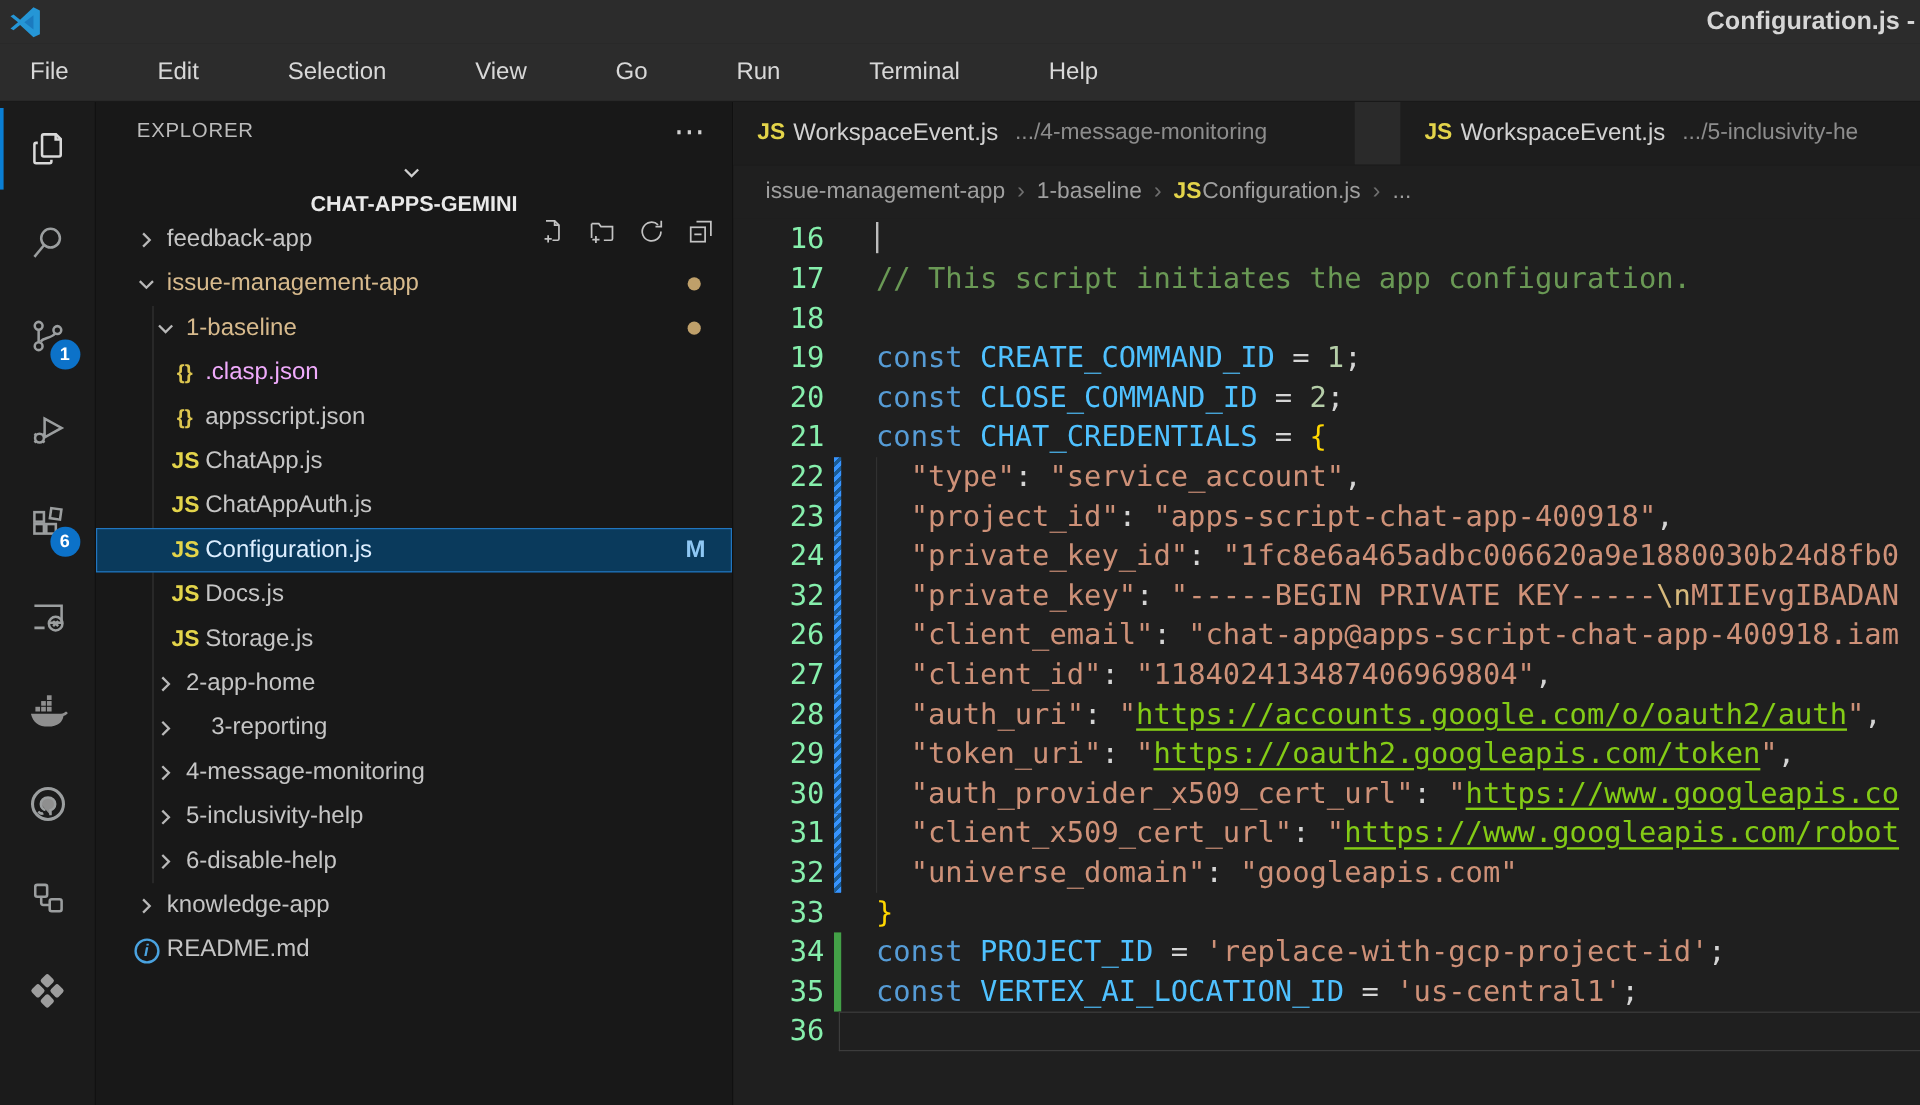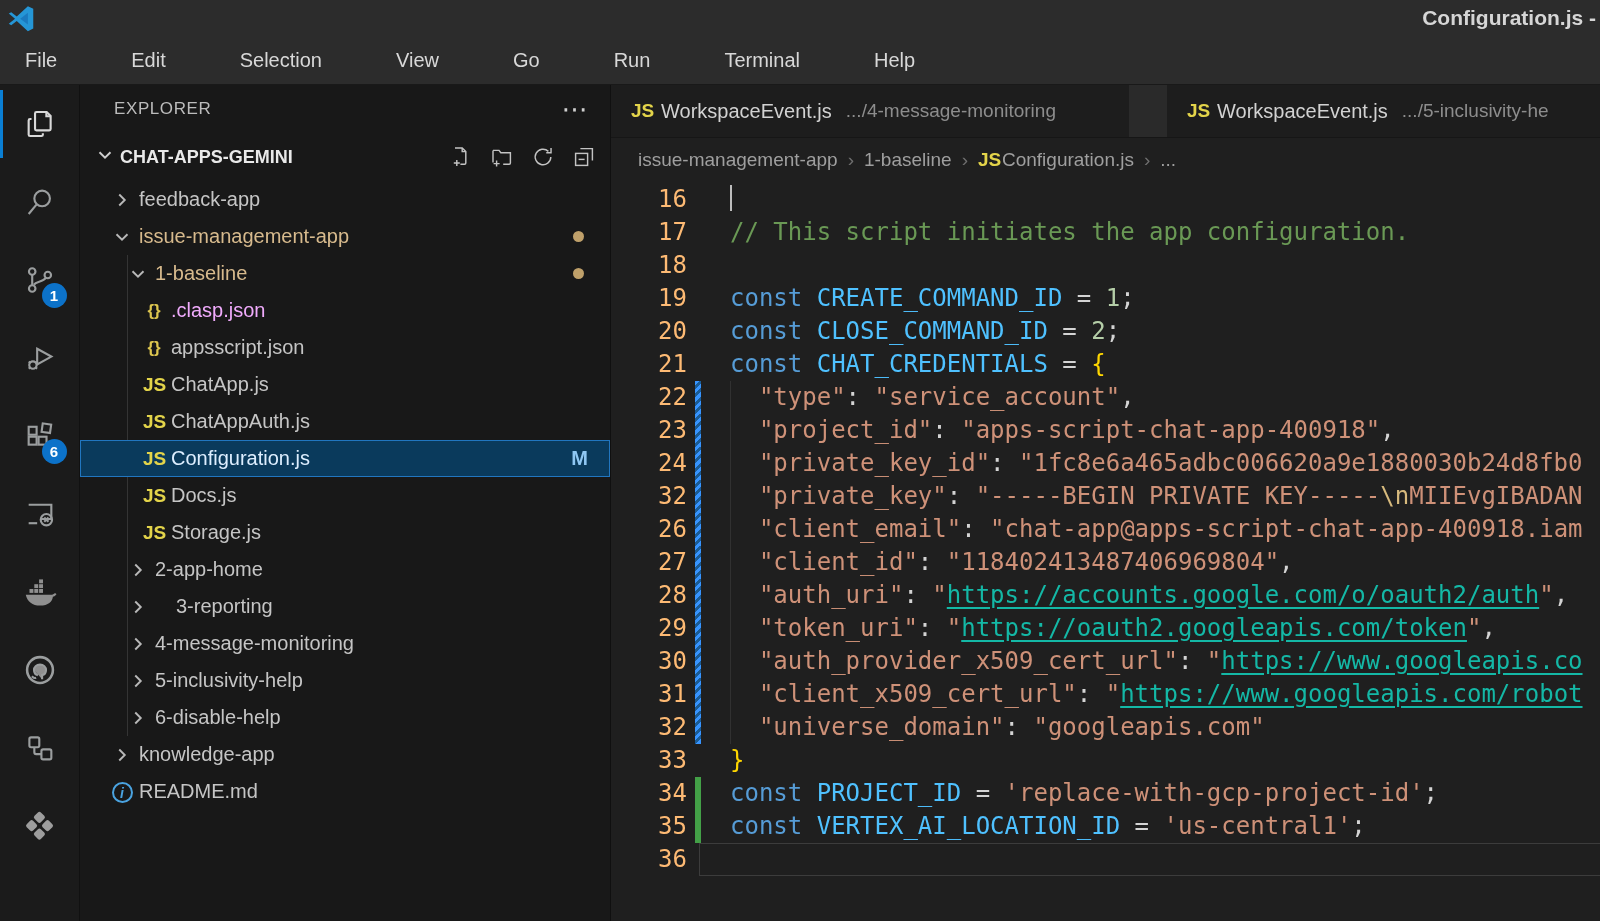--- a/index.html
+++ b/index.html
@@ -24,21 +24,21 @@
   .ab-item.active::before { content:""; position:absolute; left:0; top:5px; bottom:5px; width:3px; background:#0a7fd4; }
   .ab-item svg { stroke:#9b9e9f; fill:none; stroke-width:1.5; }
   .ab-item.active svg { stroke:#d9d9d9; }
   .ab-badge { position:absolute; right:13px; bottom:11px; min-width:25px; height:25px; padding:0 4px;
               background:#0c72c9; color:#fff; font-size:15px; font-weight:bold; border-radius:13px;
               display:flex; align-items:center; justify-content:center; }
   
   .sidebar { width:530px; background:#181818; position:relative; }
   .sb-header { height:48px; display:flex; align-items:center; padding:0 22px 0 34px; color:#bcbcbc; font-size:17px; letter-spacing:.6px; }
   .sb-more { margin-left:auto; color:#d0d0d0; font-size:26px; line-height:10px; cursor:default; }
-  .sb-section { height:48px; display:flex; align-items:center; padding:0 14px 0 14px; color:#e9e9e9; font-weight:bold; font-size:18px; }
+  .sb-section { height:48px; display:flex; align-items:center; padding:0 14px 0 14px; color:#e9e9e9; font-weight:bold; font-size:18px;flex-direction:column; }
   .sb-section .chev { margin-right:4px; }
   .sb-actions { margin-left:auto; display:flex; gap:17px; align-items:center; }
   .sb-actions svg { stroke:#c3c3c3; fill:none; stroke-width:1.2; }
   .tree { position:absolute; top:96px; left:0; right:0; bottom:0; font-size:20px; }
   .guide { position:absolute; width:1px; background:#343434; left:47px; top:74px; height:481px; }
   .trow { height:37px; display:flex; align-items:center; position:relative; color:#c5c5c5; cursor:default; }
   .trow .chev { flex:none; display:flex; margin-right:6px; }
   .trow.selected { background:#0a3a5c; outline:1px solid #2176c0; outline-offset:-1px; color:#ddeeff; }
   .tlabel { white-space:nowrap; }
   .tlabel.modified { color:#d7ba8d; }
@@ -60,28 +60,28 @@
   .tab2 { flex:1; }
   .tab .fico { margin-right:8px; }
   .tab .tname { color:#d2d2d2; font-size:20px; }
   .tab .tdetail { color:#8d8d8d; font-size:19px; margin-left:14px; }
   .breadcrumb { height:44px; display:flex; align-items:center; padding-left:27px; font-size:19px; color:#9f9f9f; background:#1f1f1f; }
   .breadcrumb .sep { margin:0 10px; color:#6f6f6f; }
   .breadcrumb .fico { margin-right:2px; }
   
   .code { flex:1; position:relative; font-family:"DejaVu Sans Mono", monospace; font-size:24px; padding-top:1px; }
   .cline { height:33px; line-height:33px; display:flex; position:relative; white-space:pre; }
-  .gutter { flex:none; width:76px; text-align:right; color:#fdba74; }
+  .gutter { flex:none; width:76px; text-align:right; color:#86efac; }
   .gitbar { flex:none; width:6px; margin-left:8px; }
   .gitbar.mod { background:repeating-linear-gradient(135deg,#3794ff 0 3px,#1b5c96 3px 6px); }
   .gitbar.add { background:#43a047; }
   .ccontent { margin-left:29px; }
   .tok-kw{color:#569cd6} .tok-name{color:#4fc1ff} .tok-op{color:#d4d4d4} .tok-num{color:#b5cea8}
   .tok-str{color:#ce9178} .tok-esc{color:#d7ba7d} .tok-cmt{color:#6a9955} .tok-brk{color:#ffd700}
-  .tok-url{color:#14b8a6; text-decoration:underline; text-underline-offset:4px;}
+  .tok-url{color:#84cc16; text-decoration:underline; text-underline-offset:4px;}
   .cursor { display:inline-block; width:2px; height:26px; background:#bdbdbd; vertical-align:middle; margin-top:-4px; }
   .curbox { position:absolute; left:88px; right:-2px; top:0; height:33px; border:1px solid #3c3c3c; border-right:none; }
   .codeguide { position:absolute; width:1px; background:#313131; }
 </style>
 </head>
 <body>
 
 <div class="titlebar">
   <svg width="30" height="30" viewBox="0 0 24 24">
     <path d="M17.5 2.5L8.6 10.7 4.2 7.3 2.2 8.4l5 4.1-5 4.1 2 1.1 4.4-3.4 8.9 8.2 4.3-2.1V4.6z" fill="#2596d6"></path>

